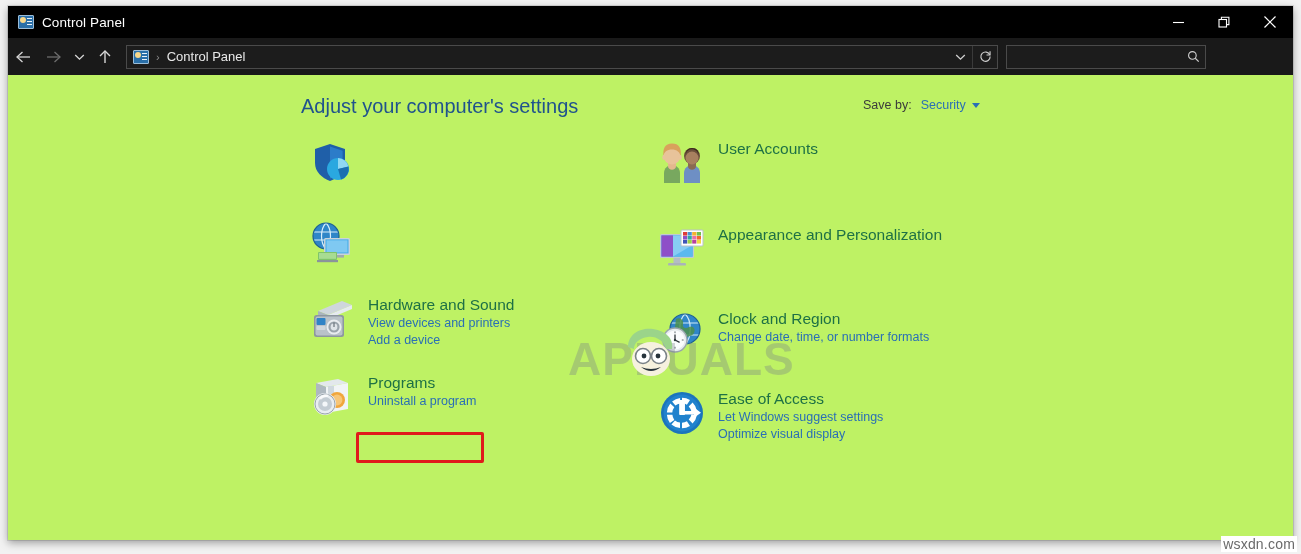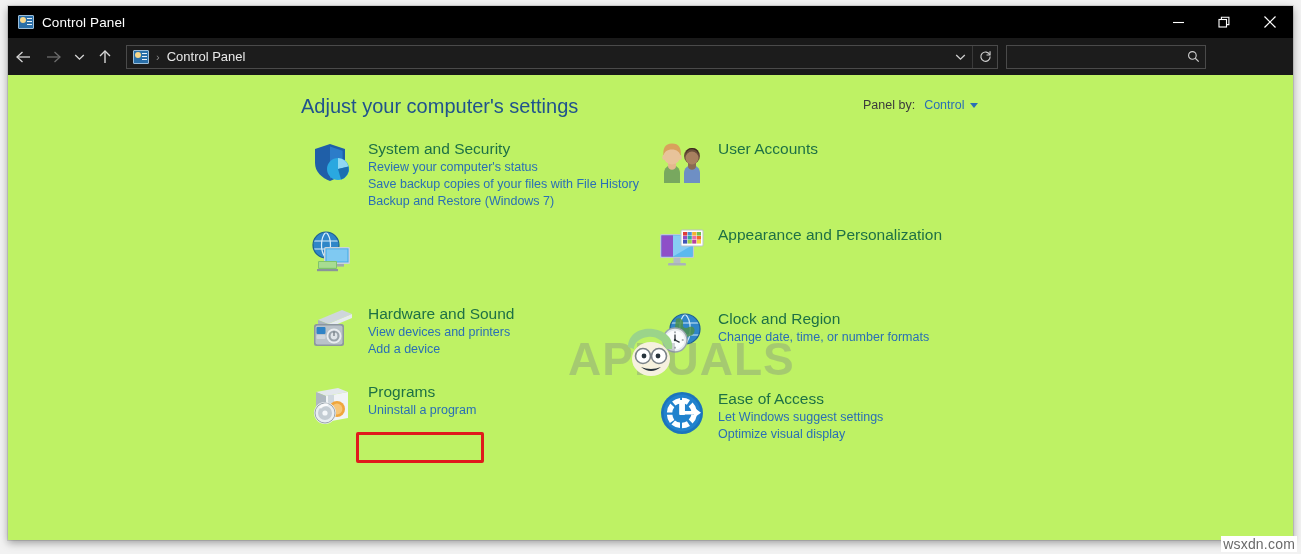--- a/index.html
+++ b/index.html
@@ -268,42 +268,36 @@
           </svg>
         </span>
       </div>
     </div>
 
     <div class="content">
 
       <div class="heading">Adjust your computer's settings</div>
 
       <div class="viewby">
-        <span class="viewby-label">Panel by:</span>
-        <span class="viewby-value">Control</span>
+        <span class="viewby-label">Save by:</span>
+        <span class="viewby-value">Security</span>
         <span class="viewby-caret"></span>
       </div>
 
       <div class="col col-left">
 
         <div class="cat sys">
           <div class="cat-icon">
             <svg width="48" height="48" viewBox="0 0 48 48" aria-hidden="true">
               <path d="M22 5 L37 10 V24 C37 33 30 39 22 42 C14 39 7 33 7 24 V10 Z" fill="#1f5fa8"></path>
               <path d="M22 7.6 L34.6 11.8 V24 C34.6 31.6 28.8 36.8 22 39.4 Z" fill="#2c7cc9"></path>
               <circle cx="30" cy="30" r="11" fill="#2aa8e0"></circle>
               <path d="M30 30 L30 19 A11 11 0 0 1 40.5 27.5 Z" fill="#8fd8f3"></path>
               <path d="M30 30 L40.5 27.5 A11 11 0 0 1 33 40.4 Z" fill="#1b6fb0"></path>
             </svg>
-          </div>
-          <div class="cat-body">
-            <div class="cat-title">System and Security</div>
-            <a class="cat-link">Review your computer's status</a>
-            <a class="cat-link">Save backup copies of your files with File History</a>
-            <a class="cat-link">Backup and Restore (Windows 7)</a>
           </div>
         </div>
 
         <div class="cat net">
           <div class="cat-icon">
             <svg width="48" height="48" viewBox="0 0 48 48" aria-hidden="true">
               <circle cx="18" cy="17" r="13" fill="#2f86c8"></circle>
               <path d="M5.6 13 H30.4 M5.6 21 H30.4 M18 4 C12 10 12 24 18 30 M18 4 C24 10 24 24 18 30" stroke="#d8eefa" stroke-width="1.2" fill="none"></path>
               <circle cx="18" cy="17" r="13" fill="none" stroke="#1c5f94" stroke-width="1.2"></circle>
               <rect x="16" y="19" width="26" height="17" rx="1.5" fill="#c9d3da"></rect>

